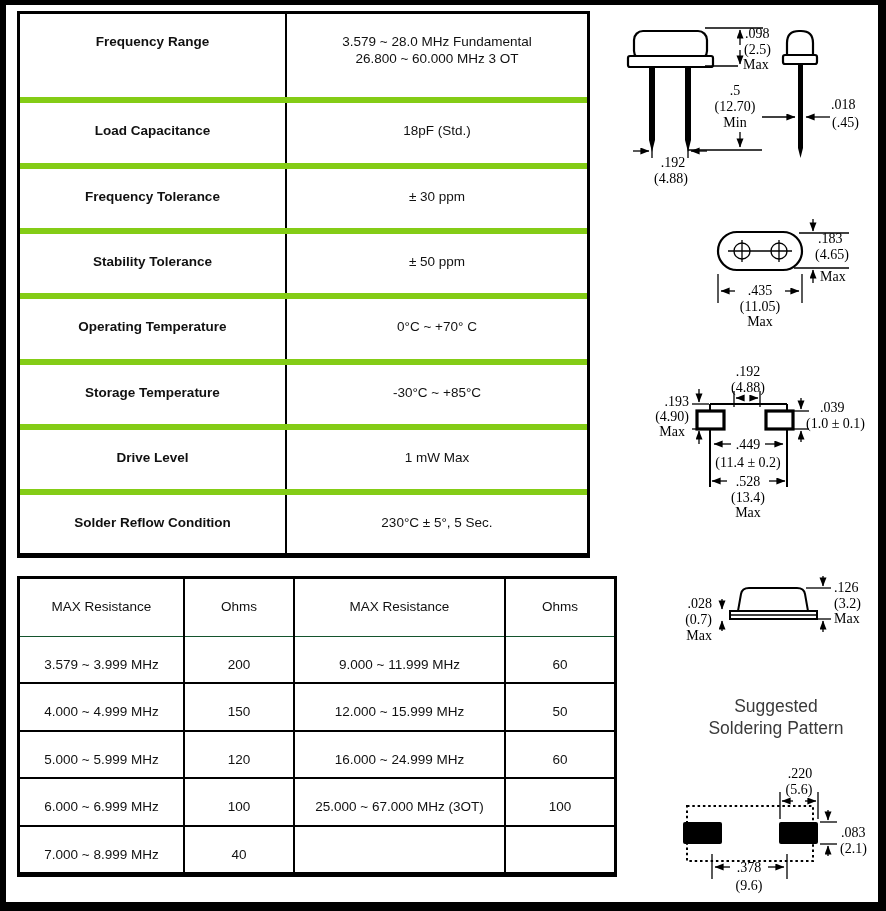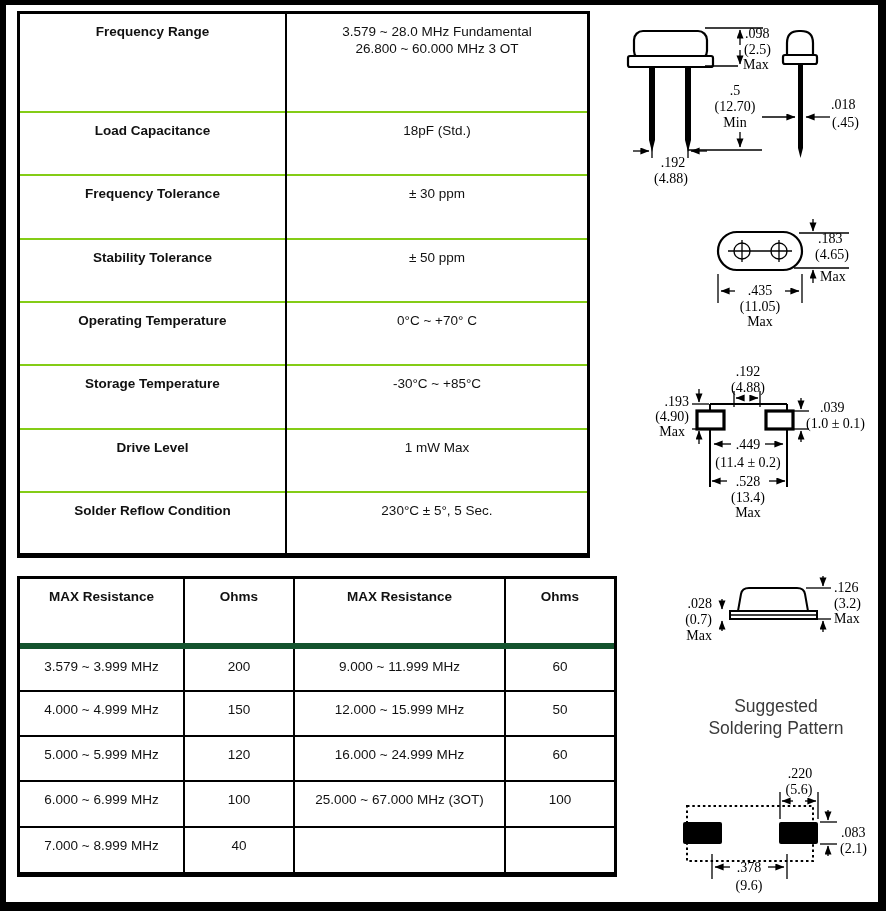--- a/index.html
+++ b/index.html
@@ -5,25 +5,25 @@
   html,body{margin:0;padding:0;background:#888;}
   #page{
     position:relative;width:886px;height:911px;background:#000;
     font-family:"Liberation Sans",sans-serif;overflow:hidden;
   }
   #paper{position:absolute;left:6px;top:5px;right:8px;bottom:9px;background:#fff;}
   .tbl-wrap{position:absolute;background:#fff;border:3px solid #000;box-sizing:border-box;}
   #spec-wrap{left:17px;top:11px;width:573px;height:547px;border-bottom-width:5px;}
   #res-wrap{left:17px;top:576px;width:600px;height:301px;border-bottom-width:5px;}
   table{border-collapse:collapse;width:100%;height:100%;table-layout:fixed;}
-  td,th{vertical-align:top;text-align:center;padding:10px 4px 0 4px;
+  td,th{vertical-align:top;text-align:center;padding:20px 4px 0 4px;
         font-size:13.5px;color:#111;line-height:1.25;}
   #spec-table td.lbl{font-weight:bold;border-right:2px solid #000;}
-  #spec-table tr + tr td{border-top:2px solid #84cc16;}
-  #res-table th{font-weight:bold;border-bottom:6px solid #14532d;}
+  #spec-table tr + tr td{border-top:6px solid #84cc16;}
+  #res-table th{font-weight:normal;border-bottom:1px solid #14532d;}
   #res-table td,#res-table th{border-left:2px solid #000;}
   #res-table td:first-child,#res-table th:first-child{border-left:none;}
   #res-table tr.datarow + tr.datarow td{border-top:2px solid #000;}
   #res-table tr.datarow{height:32px;}
   #res-table tr.hdr{height:47px;}
   svg text{font-family:"Liberation Serif",serif;font-size:14px;fill:#000;}
   svg text.sans-title{font-family:"Liberation Sans",sans-serif;font-size:17.5px;fill:#3a3a3a;}
   .dimline{stroke:#000;stroke-width:1.3;fill:none;}
   .outline{stroke:#000;stroke-width:2.2;fill:#fff;}
   .thin{stroke:#000;stroke-width:1.3;fill:none;}

